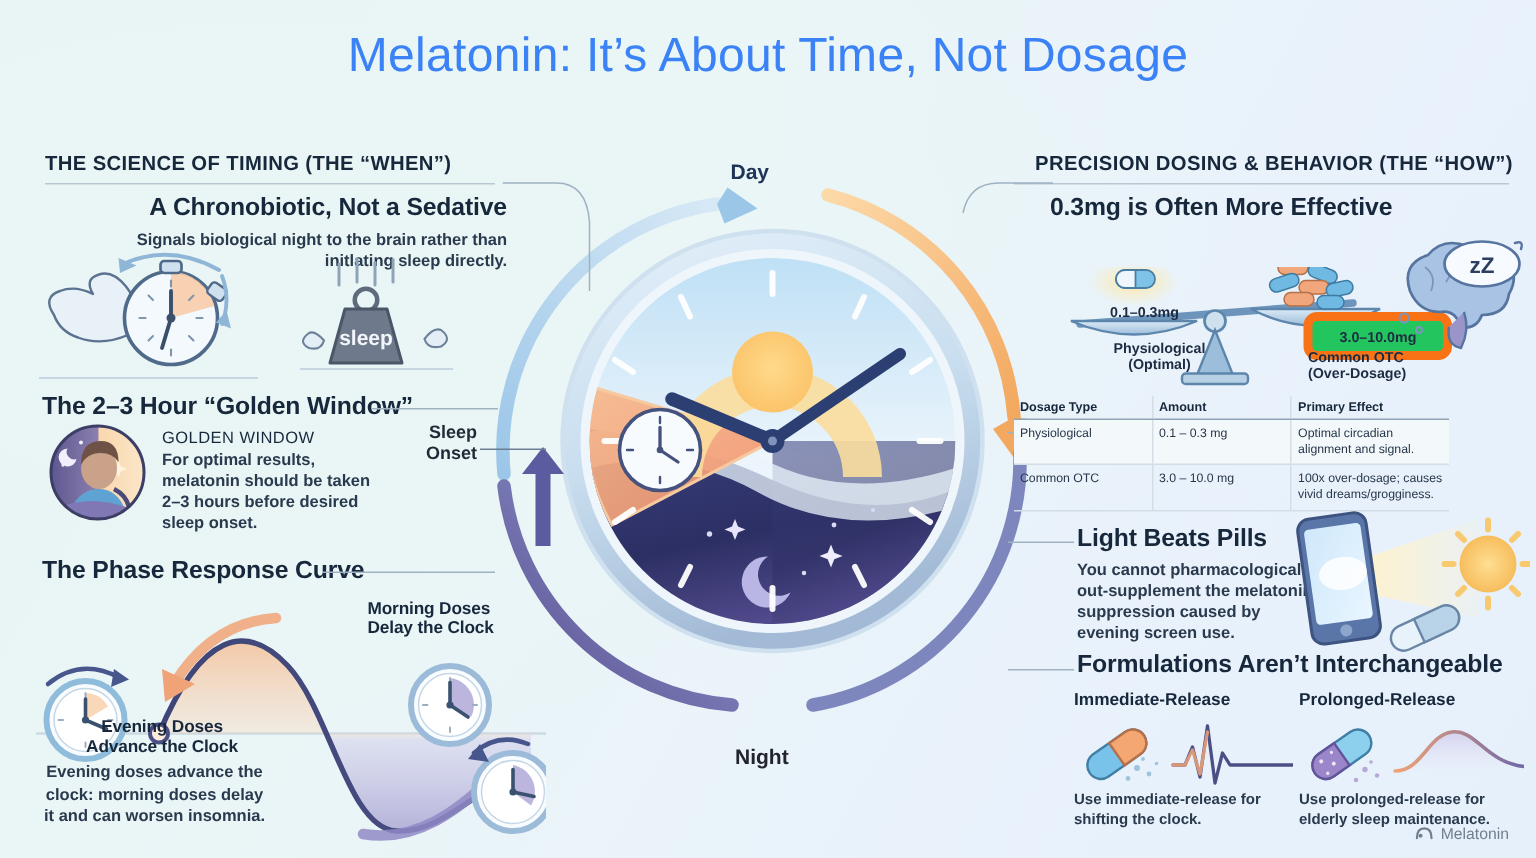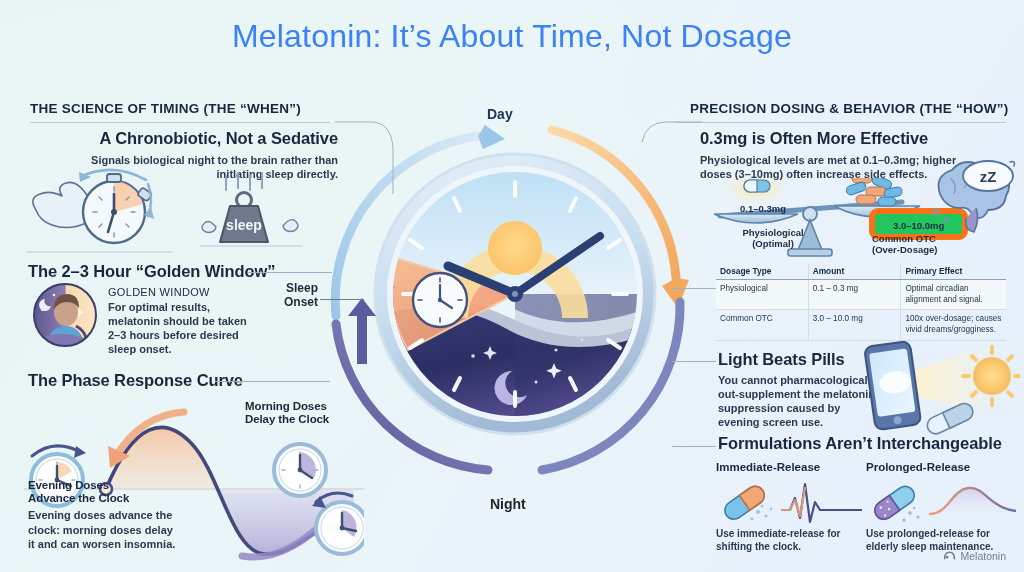--- a/index.html
+++ b/index.html
@@ -40,21 +40,21 @@
   .caps{font-size:11px;font-weight:normal;color:#17283c;letter-spacing:.3px;}
   .rt{text-align:right;}
 
   
   .conn{position:absolute;background:#9fb2c2;height:1px;}
 
   svg{display:block;}
   .abs{position:absolute;}
 
   
-  .dtable{position:absolute;left:716px;top:264px;width:290px;font-size:8.2px;}
+  .dtable{position:absolute;left:676px;top:264px;width:290px;font-size:8.2px;}
   .dtable table{border-collapse:collapse;width:100%;}
   .dtable th{
     text-align:left;font-size:8.4px;font-weight:bold;color:#17283c;
     padding:2px 4px 3px 4px;border-bottom:1px solid #8fa3b5;
   }
   .dtable td{
     font-size:8.2px;color:#27364a;padding:4px 4px;border-bottom:1px solid #d3dde6;
     vertical-align:top;line-height:1.3;
   }
   .dtable th.c2,.dtable td.c2{border-left:1px solid #d3dde6;}
@@ -368,33 +368,32 @@
       <path d="M292 110 q16 -14 36 -6" fill="none" stroke="#47568c" stroke-width="3" stroke-linecap="round"></path>
       <path d="M296 104 l-8 10 l14 2 z" fill="#47568c"></path>
     </g>
   </svg>
 
   <div class="blk" style="left:245px;top:400px;width:120px;line-height:1.18;">
     <div class="h2b" style="font-size:11.5px;">Morning Doses</div>
     <div class="h2b" style="font-size:11.5px;">Delay the Clock</div>
   </div>
 
-  <div class="blk" style="left:28px;top:479px;width:160px;line-height:1.18;">
+  <div class="blk" style="left:28px;top:479px;width:160px;line-height:1.18;text-align:center;">
     <div class="h2b" style="font-size:11.5px;">Evening Doses</div>
     <div class="h2b" style="font-size:11.5px;">Advance the Clock</div>
     <div class="body" style="margin-top:3px;width:150px;">Evening doses advance the clock: morning doses delay it and can worsen insomnia.</div>
   </div>
 
   <svg class="abs" style="left:634px;top:118px;" width="70" height="26" viewBox="0 0 70 26">
     <path d="M68 4 L32 4 Q12 4 8 24" fill="none" stroke="#9fb2c2" stroke-width="1"></path>
   </svg>
 
   <div class="blk" style="left:700px;top:129px;width:300px;">
     <div class="h2">0.3mg is Often More Effective</div>
-    <div class="body" style="margin-top:5px;width:286px;">Physiological levels are met at 0.1–0.3mg; higher doses (3–10mg) often increase side effects.</div>
   </div>
 
   <svg class="abs" style="left:706px;top:178px;" width="220" height="82" viewBox="0 0 220 82">
     <defs>
       <linearGradient id="panG" x1="0" y1="0" x2="0" y2="1">
         <stop offset="0%" stop-color="#dceaf6"></stop>
           <stop offset="100%" stop-color="#9dbedb"></stop>
       </linearGradient>
       <radialGradient id="glowG" cx="50%" cy="50%" r="50%">
         <stop offset="0%" stop-color="#ffe9a8" stop-opacity="0.95"></stop>

